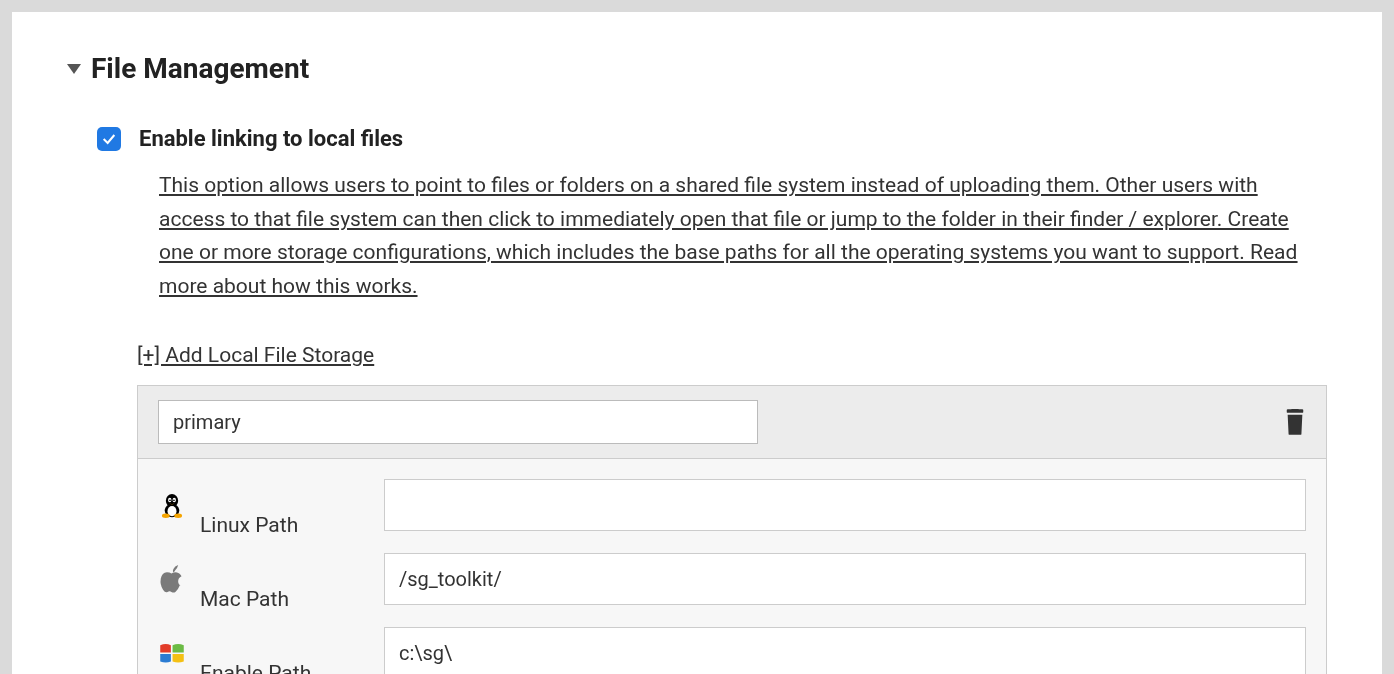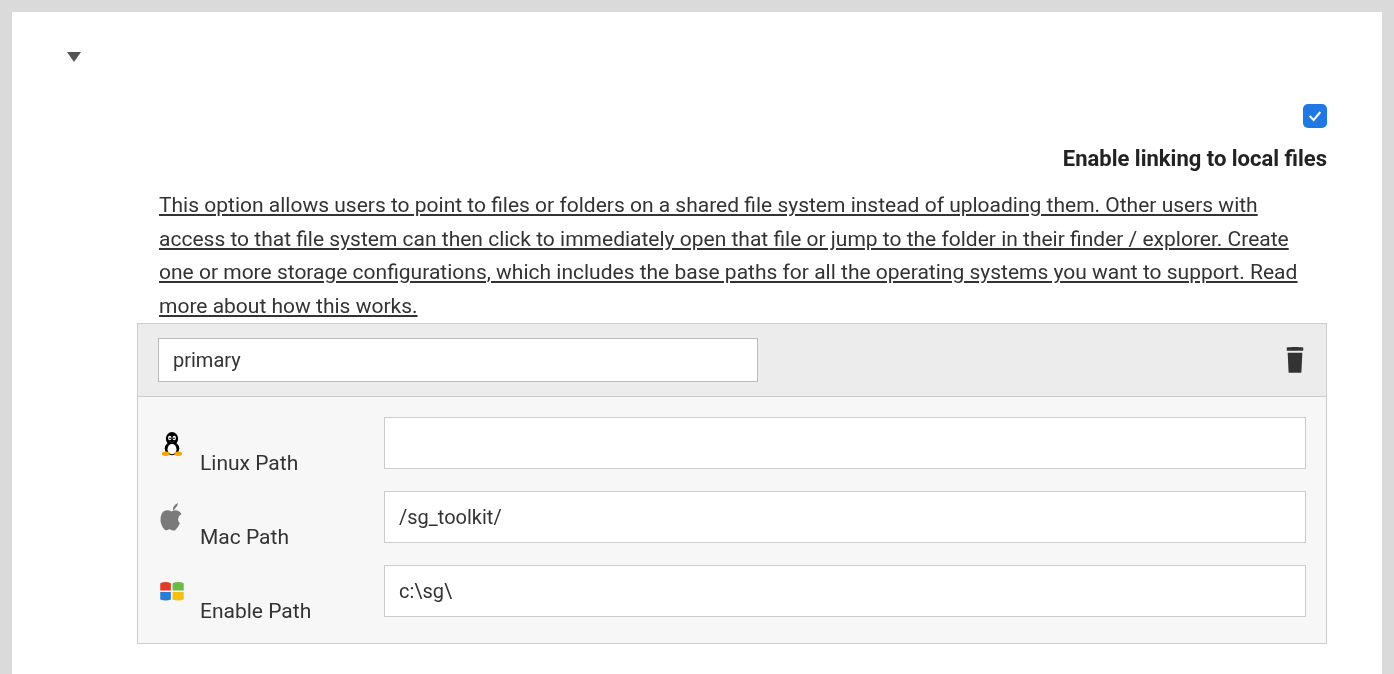--- a/index.html
+++ b/index.html
@@ -37,21 +37,20 @@
       font-size: 28px;
       font-weight: 700;
       color: #222;
     }
     .option-row {
       display: flex;
       align-items: flex-end;
       gap: 18px;
       margin-left: 30px;
       margin-bottom: 18px;
-      flex-direction: column;
     }
     .checkbox {
       width: 24px;
       height: 24px;
       background: #2079e3;
       border-radius: 5px;
       display: flex;
       align-items: center;
       justify-content: center;
       flex-shrink: 0;
@@ -168,35 +167,37 @@
       font-family: inherit;
     }
   </style>
 </head>
 <body>
 
 <div class="panel">
 
   <div class="section-header">
     <div class="disclosure-triangle"></div>
+    <h2 class="section-title">File Management</h2>
   </div>
 
   <div class="option-row">
     <div class="checkbox">
       <svg viewBox="0 0 24 24">
           <polyline points="4,12 10,18 20,6"></polyline>
         </svg>
     </div>
     <div class="option-label">Enable linking to local files</div>
   </div>
 
   <p class="description">
     <span>This option allows users to point to files or folders on a shared file system instead of uploading them. Other users with access to that file system can then click to immediately open that file or jump to the folder in their finder / explorer. Create one or more storage configurations, which includes the base paths for all the operating systems you want to support. </span><a href="#">Read more about how this works</a><span>.</span>
   </p>
 
+  <a class="add-link">[+] Add Local File Storage</a>
 
   <div class="storage-box">
     <div class="storage-header">
       <input type="text" class="storage-name-input" value="primary" style="">
       <div class="spacer"></div>
       <div class="trash-icon">
         <svg viewBox="0 0 24 28">
           <rect x="3" y="0" width="18" height="4" rx="1"></rect>
           <rect x="8" y="-2" width="8" height="3" rx="1"></rect>
           <path d="M4 6 L20 6 L19 27 Q19 28 18 28 L6 28 Q5 28 5 27 Z"></path>

